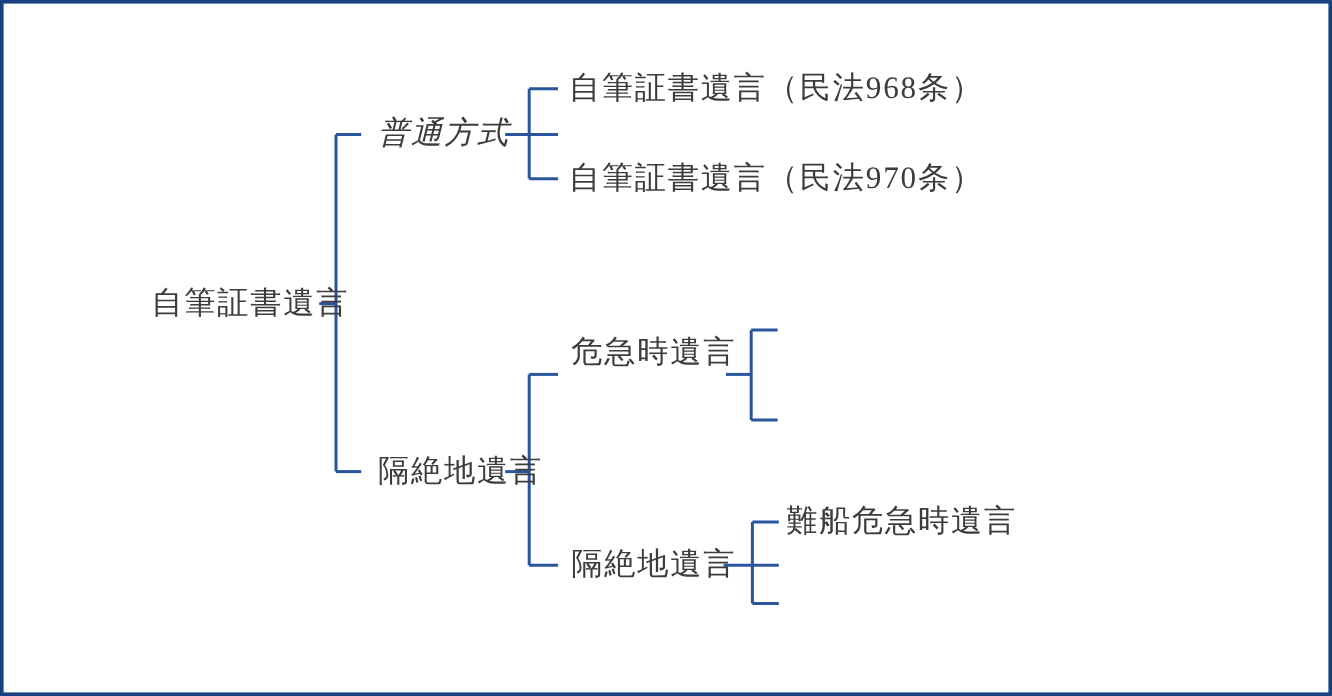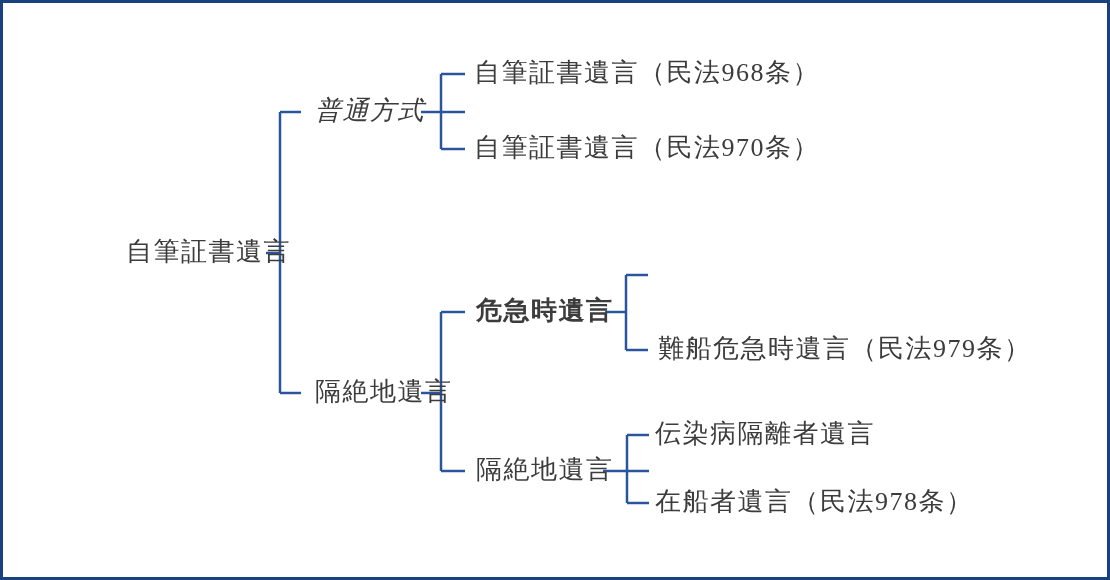--- a/index.html
+++ b/index.html
@@ -72,25 +72,23 @@
 
   <div class="node" style="left:312px;top:109px;font-style:italic;">普通方式</div>
 
   <div class="node" style="left:312px;top:390px;">隔絶地遺言</div>
 
   <div class="node" style="left:471px;top:71px;">自筆証書遺言（民法968条）</div>
 
 
   <div class="node" style="left:471px;top:146px;">自筆証書遺言（民法970条）</div>
 
-  <div class="node" style="left:473px;top:309px;font-weight:bold;">危急時遺言</div>
+  <div class="node" style="left:473px;top:291px;">危急時遺言</div>
 
   <div class="node" style="left:473px;top:468px;">隔絶地遺言</div>
 
 
-  <div class="node" style="left:655px;top:347px;">難船危急時遺言（民法979条）</div>
 
-  <div class="node" style="left:652px;top:432px;">伝染病隔離者遺言</div>
+  <div class="node" style="left:652px;top:432px;">難船危急時遺言</div>
 
 
-  <div class="node" style="left:652px;top:500px;">在船者遺言（民法978条）</div>
 
 </div>
 
 </body></html>

